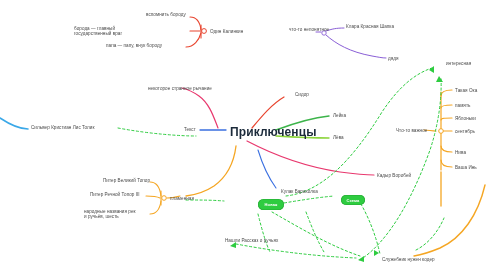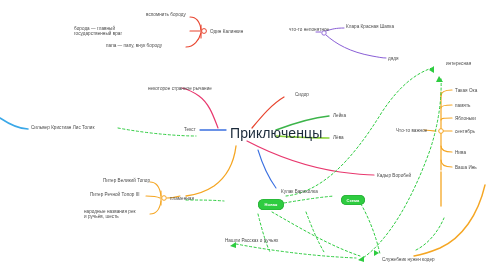--- a/index.html
+++ b/index.html
@@ -12,21 +12,21 @@
   #canvas{position:absolute;left:0;top:0;width:486px;height:270px;}
   svg.layer{position:absolute;left:0;top:0;width:486px;height:270px;overflow:visible;}
   .lbl{
     position:absolute;white-space:nowrap;
     font-size:4.6px;line-height:1.15;color:#4a4a4a;
     letter-spacing:.05px;
   }
   .lbl.w{white-space:normal;width:52px;}
   .root{
     position:absolute;white-space:nowrap;
-    font-size:14px;font-weight:normal;color:#1b2a3a;letter-spacing:.1px;
+    font-size:12px;font-weight:bold;color:#1b2a3a;letter-spacing:.1px;
   }
   .pill{
     position:absolute;display:flex;align-items:center;justify-content:center;
     background:#2ecc40;border-radius:7px;color:#ffffff;
     font-size:4px;font-weight:bold;letter-spacing:.1px;
     box-shadow:0 0 0 .6px #25a732 inset;
   }
 </style>
 </head>
 <body>

